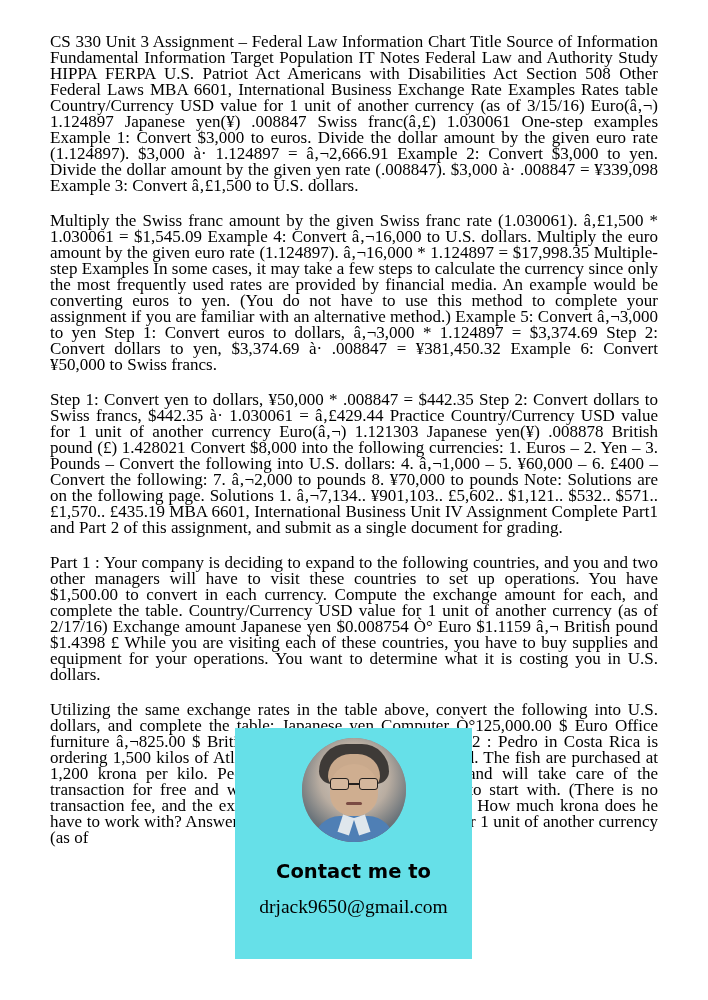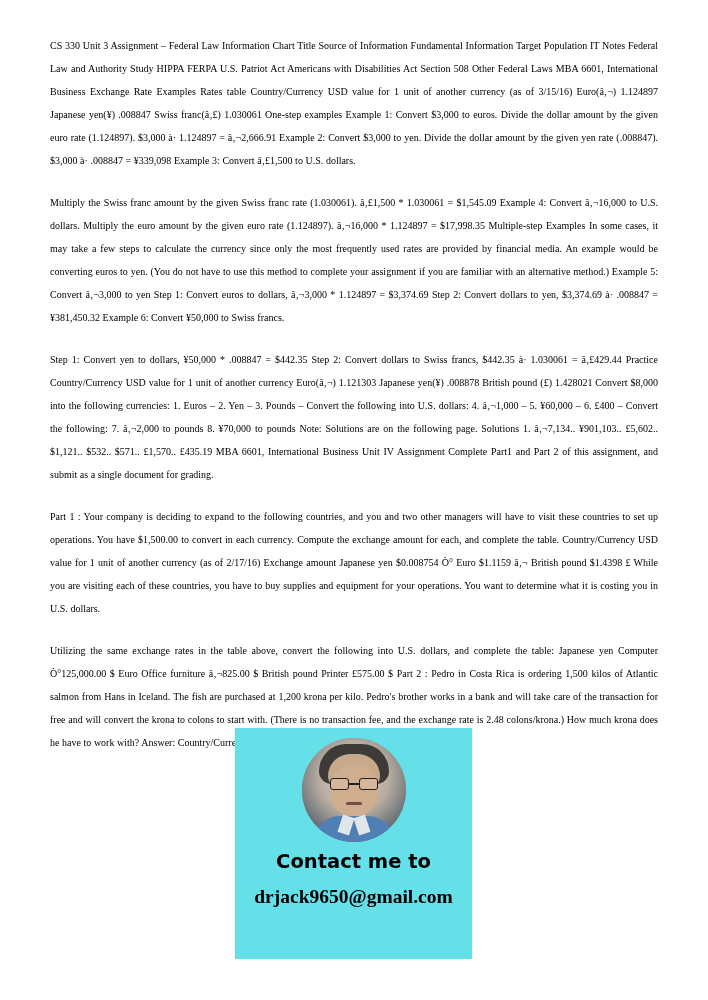--- a/index.html
+++ b/index.html
@@ -23,22 +23,22 @@
     height: 1000px;
     background: #ffffff;
   }
   .doc-body {
     position: absolute;
     left: 50px;
     top: 34px;
     width: 608px;
   }
   .para {
-    font-size: 10px;
-    line-height: 23px;
+    font-size: 17px;
+    line-height: 16px;
     text-align: justify;
     margin: 0 0 19px 0;
     word-spacing: 0.1px;
   }
   .para:last-child {
     margin-bottom: 0;
   }
   
   .contact-card {
     position: absolute;
@@ -158,24 +158,24 @@
     transform: rotate(-18deg);
   }
   .contact-line {
     font-family: "DejaVu Sans", sans-serif;
     font-weight: bold;
     font-size: 19.5px;
     line-height: 26px;
     color: #000000;
     text-align: center;
   }
-  .contact-line.first { margin-top: 7px; }
+  .contact-line.first { margin-top: 17px; }
   .contact-email {
     font-family: "Liberation Serif", serif;
-    font-weight: bold;
+    font-weight: normal;
     font-size: 19.5px;
     line-height: 26px;
     color: #000000;
     text-align: right;
     margin-top: 9px;
   }
 </style>
 </head>
 <body>
 

